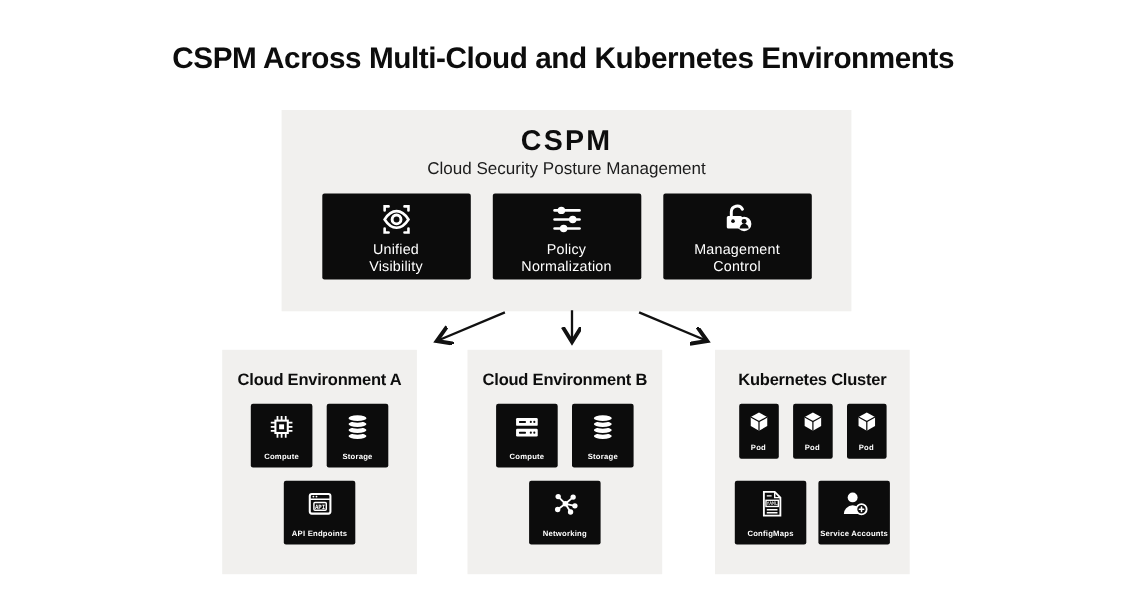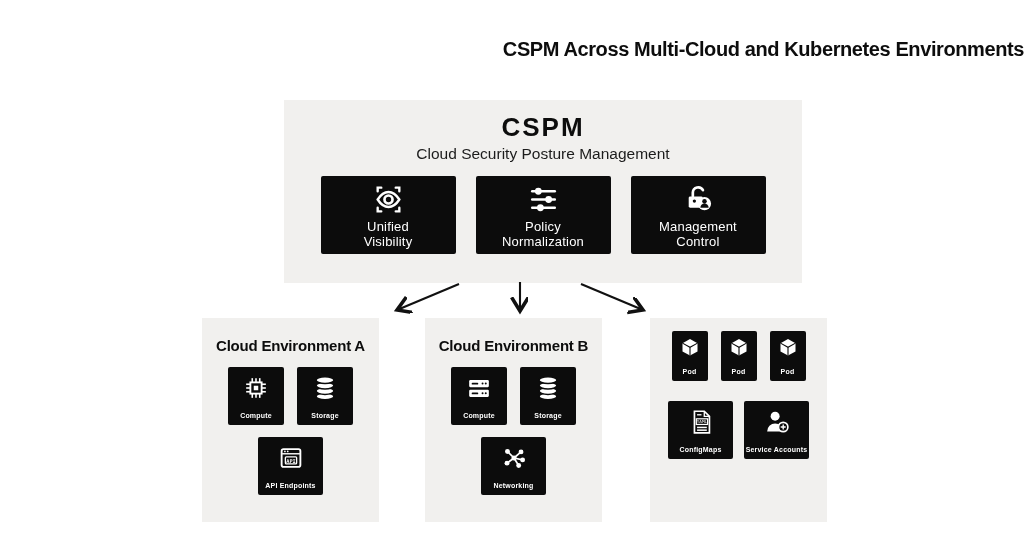--- a/index.html
+++ b/index.html
@@ -3,25 +3,25 @@
 <meta charset="utf-8">
 <style>
   html,body { margin:0; padding:0; background:#ffffff; }
   .page {
     position:relative; width:1024px; height:544px; overflow:hidden;
     background:#ffffff; color:#111;
     font-family:"Liberation Sans", sans-serif;
   }
   .title {
     position:absolute; top:38px; left:0; width:100%; margin:0;
-    text-align:right; font-size:20px; font-weight:800; letter-spacing:-0.4px; color:#0d0d0d;
+    text-align:center; font-size:27px; font-weight:800; letter-spacing:-0.4px; color:#0d0d0d;
   }
   
   .cspm-panel {
-    position:absolute; left:284px; top:100px; width:518px; height:183px;
+    position:absolute; left:256px; top:100px; width:518px; height:183px;
     background:#f1f0ee;
   }
   .cspm-heading { margin:12px 0 0; text-align:center; font-size:26px; font-weight:800; letter-spacing:2px; color:#0d0d0d; }
   .cspm-subtitle { margin:2px 0 0; text-align:center; font-size:15.5px; color:#1c1c1c; }
   .cap-row { display:flex; justify-content:center; gap:20px; margin-top:13px; }
   .cap-tile {
     width:135px; height:78px; background:#0c0c0c; border-radius:2px;
     color:#fff; display:flex; flex-direction:column; align-items:center;
   }
   .cap-icon { margin-top:7px; height:33px; display:block; }
@@ -236,20 +236,21 @@
               <circle cx="25.2" cy="18" r="2.6"></circle>
             </g>
           </svg>
         </span>
         <span class="tile-label">Networking</span>
       </div>
     </div>
   </section>
 
   <section class="env-panel env-k8s">
+    <h3 class="env-title">Kubernetes Cluster</h3>
     <div class="tile-row row1">
       <div class="tile tile-pod">
         <span class="tile-icon">
           <svg viewBox="0 0 32 32" width="24" height="24">
             <path d="M16 4 L26 9.5 V20.5 L16 26 L6 20.5 V9.5 Z" fill="#fff"></path>
             <g stroke="#0c0c0c" stroke-width="1.5" fill="none">
               <path d="M6 9.5 L16 15 L26 9.5"></path>
                 <line x1="16" y1="15" x2="16" y2="26"></line>
             </g>
           </svg>

